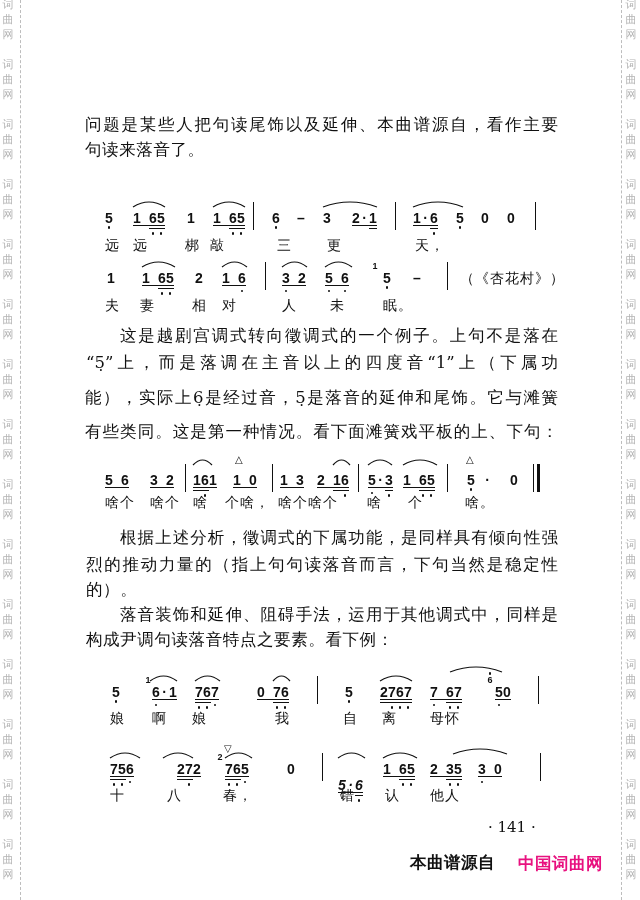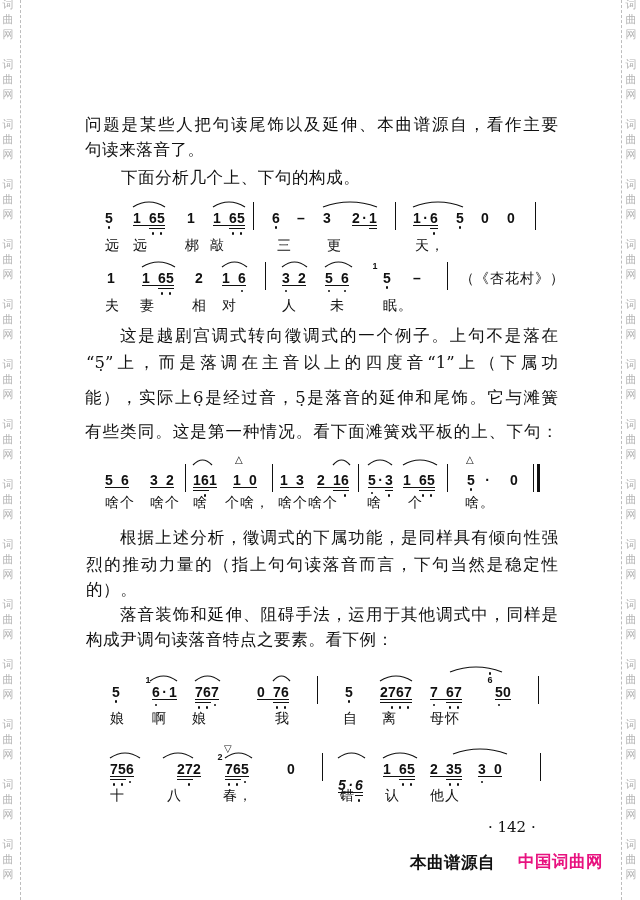--- a/index.html
+++ b/index.html
@@ -27,21 +27,21 @@
     .dot { position:absolute; left:50%; margin-left:-1.3px; width:2.6px; height:2.6px; border-radius:50%; background:#111; display:block; }
     .slurs { position:absolute; left:0; top:0; pointer-events:none; }
     .bar { position:absolute; width:1.3px; background:#111; }
     .bar.thick { width:3px; }
     .mk { position:absolute; font-family:"DejaVu Sans", sans-serif; font-size:10px; line-height:12px; color:#111; }
     .ly { position:absolute; font-family:"DejaVu Serif", serif; font-size:14px; line-height:18px; color:#111; white-space:nowrap; letter-spacing:1px; }
     .ann { position:absolute; font-family:"DejaVu Serif", serif; font-size:14px; line-height:18px; color:#111; white-space:nowrap; letter-spacing:1px; }
 
     .pagenum { position:absolute; left:488px; top:818px; font-family:"DejaVu Serif", serif; font-size:15px; line-height:18px; color:#111; white-space:nowrap; }
     .footer-prefix { position:absolute; left:410px; top:852px; font-family:"DejaVu Sans", sans-serif; font-weight:bold; font-size:16.5px; line-height:22px; color:#111; white-space:nowrap; letter-spacing:0.5px; }
-    .footer-site { position:absolute; left:518px; top:852px; font-family:Liberation Mono, monospace; font-weight:bold; font-size:16.5px; line-height:22px; white-space:nowrap; letter-spacing:0.5px; }
+    .footer-site { position:absolute; left:518px; top:852px; font-family:Liberation Sans, sans-serif; font-weight:bold; font-size:16.5px; line-height:22px; white-space:nowrap; letter-spacing:0.5px; }
   </style>
 </head>
 <body>
 
 <div class="page" id="page">
 
   <div class="strip left">
     <div class="dash"></div>
   <span class="wm-char" style="top: -2px;">词</span>
       <span class="wm-char" style="top: 13px;">曲</span>
@@ -133,34 +133,33 @@
       <span class="wm-char" style="top: 778px;">词</span>
       <span class="wm-char" style="top: 793px;">曲</span>
       <span class="wm-char" style="top: 808px;">网</span>
       <span class="wm-char" style="top: 838px;">词</span>
       <span class="wm-char" style="top: 853px;">曲</span>
       <span class="wm-char" style="top: 868px;">网</span>
     </div>
 
   <div class="tl j" style="left:85px; top:115px; width:473px;">问题是某些人把句读尾饰以及延伸、本曲谱源自，看作主要</div>
   <div class="tl" style="left:85px; top:140px;">句读来落音了。</div>
-  <div class="tl" style="left:121px; top:168px;">下面分析几个上、下句的构成。</div>
 
   <div class="tl j" style="left:120px; top:326px; width:438px;">这是越剧宫调式转向徵调式的一个例子。上句不是落在</div>
   <div class="tl j" style="left:86px; top:353px; width:472px;">“5̣”上，而是落调在主音以上的四度音“1”上（下属功</div>
   <div class="tl j" style="left:85px; top:388px; width:473px;">能），实际上6̣是经过音，5̣是落音的延伸和尾饰。它与滩簧</div>
   <div class="tl j" style="left:85px; top:422px; width:473px;">有些类同。这是第一种情况。看下面滩簧戏平板的上、下句：</div>
 
   <div class="tl j" style="left:120px; top:528px; width:438px;">根据上述分析，徵调式的下属功能，是同样具有倾向性强</div>
   <div class="tl j" style="left:86px; top:555px; width:472px;">烈的推动力量的（指上句句读落音而言，下句当然是稳定性</div>
   <div class="tl" style="left:86px; top:580px;">的）。</div>
   <div class="tl" style="left:86px; top:630px;">构成尹调句读落音特点之要素。看下例：</div>
   <div class="tl j" style="left:120px; top:605px; width:438px;">落音装饰和延伸、阻碍手法，运用于其他调式中，同样是</div>
 
-  <div class="pagenum">· 142 ·</div>
+  <div class="pagenum">· 141 ·</div>
   <div class="footer-prefix">本曲谱源自</div>
   <div class="footer-site" id="footer-site" style="color: rgb(232, 17, 127);">中国词曲网</div>
 <div class="system">
       <svg class="slurs" width="640" height="900">
         <path d="M133 207 Q 149 197 165 207" fill="none" stroke="#111" stroke-width="1.2"></path>
         <path d="M213 207 Q 229 197 245 207" fill="none" stroke="#111" stroke-width="1.2"></path>
         <path d="M323 207 Q 350 197 377 207" fill="none" stroke="#111" stroke-width="1.2"></path>
         <path d="M413 207 Q 438 197 463 207" fill="none" stroke="#111" stroke-width="1.2"></path>
       </svg>
       <span class="ng" aria-label="5̣" style="left: 105px; top: 209px;"><span class="nc">5<b class="dot" style="top: 17px;"></b></span></span>

